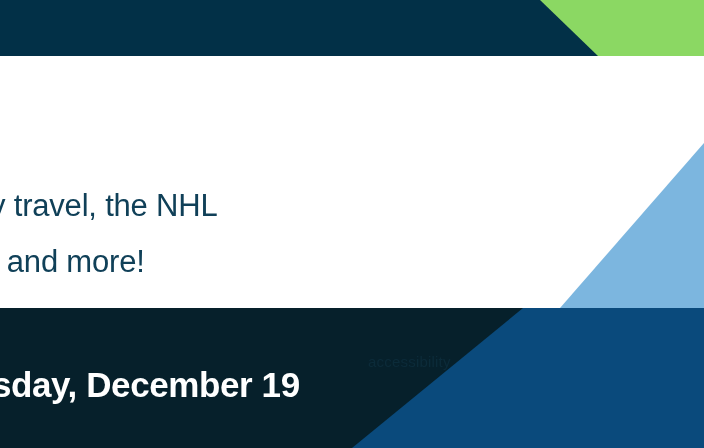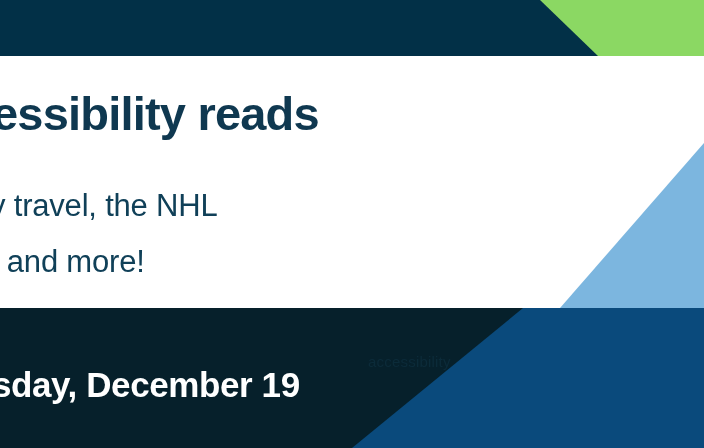--- a/index.html
+++ b/index.html
@@ -128,23 +128,20 @@
 
     <polygon points="0,308 704,308 704,448 0,448" fill="#06202b"></polygon>
 
     <polygon points="523,308 704,308 704,448 352,448" fill="#0a4a7c"></polygon>
   </svg>
 
   <div class="text-layer">
 
     <div id="watermark-text">accessibility</div>
 
-    <div id="headline-block">
-      <h1 id="headline">essibility reads</h1>
-    </div>
 
     <div id="subhead-block">
       <p class="subhead-line">y travel, the NHL</p>
       <p class="subhead-line">, and more!</p>
     </div>
 
     <div id="date-block">
       <p id="date-text">sday, December 19</p>
     </div>
 

